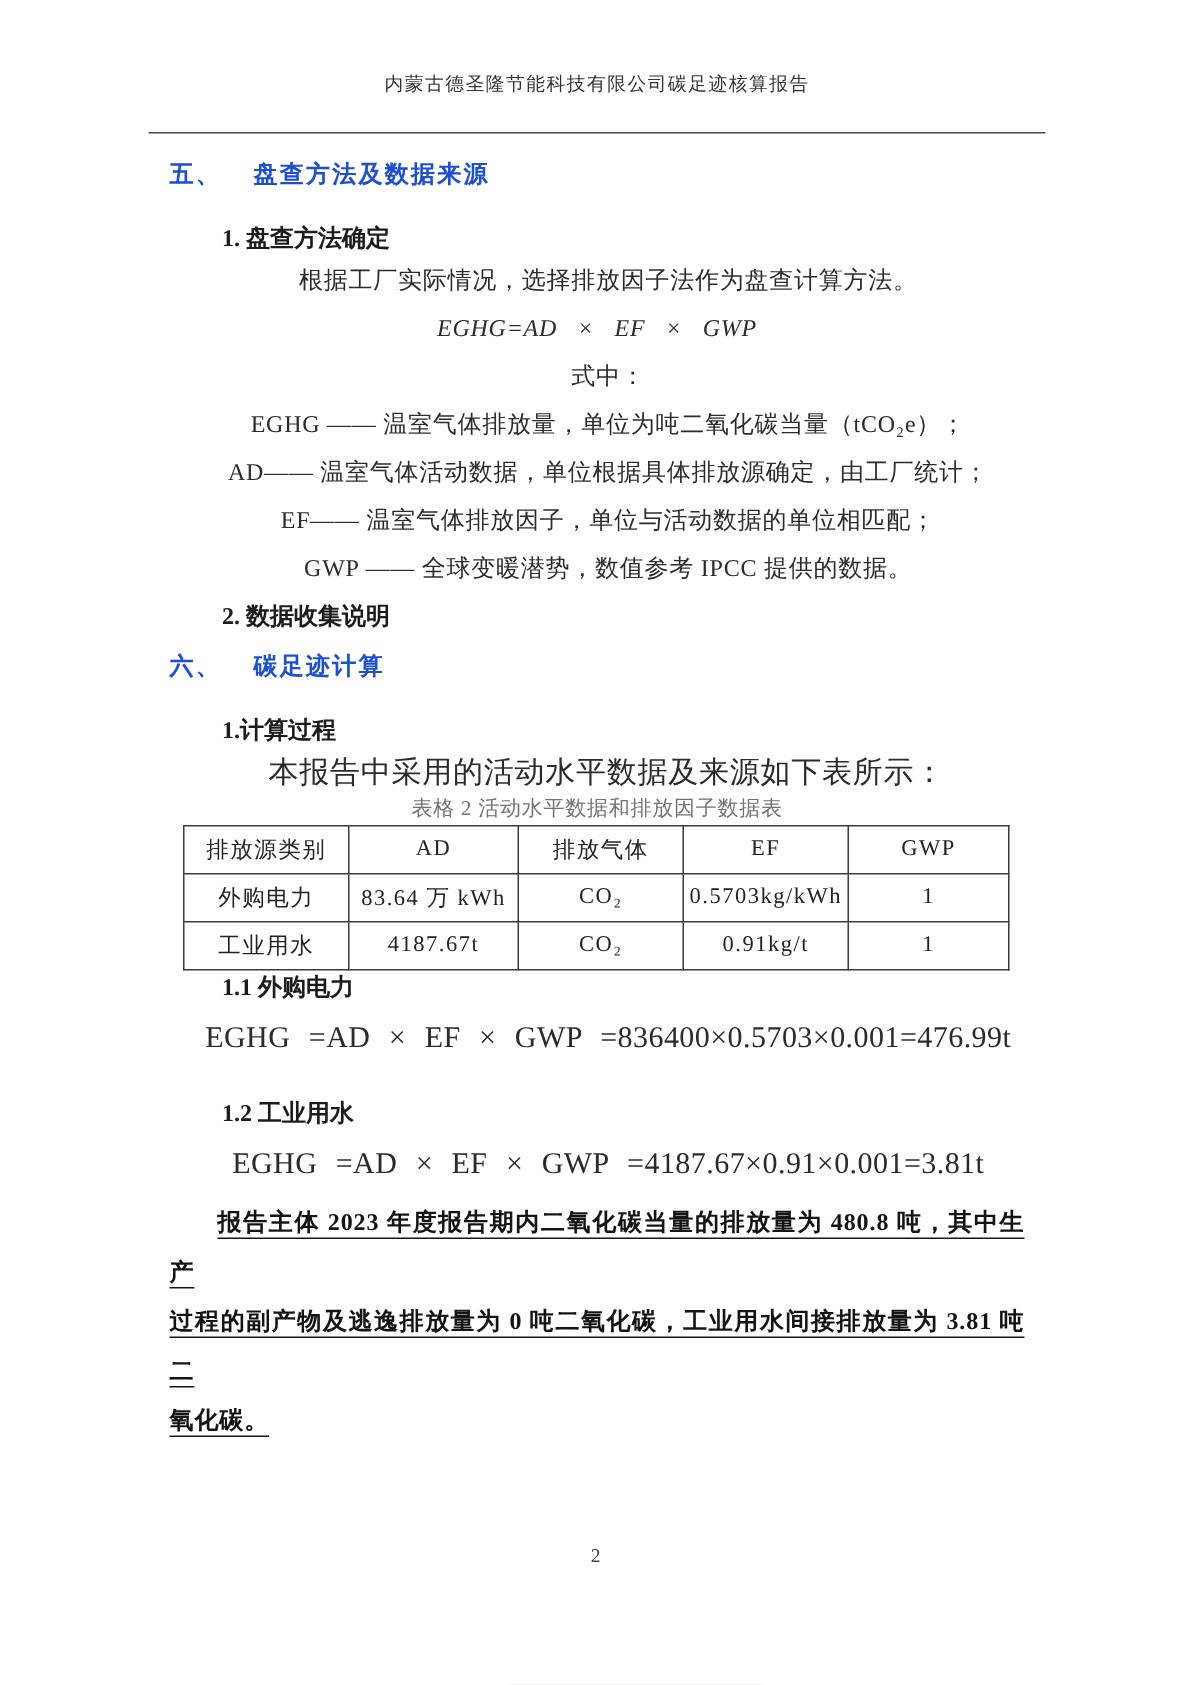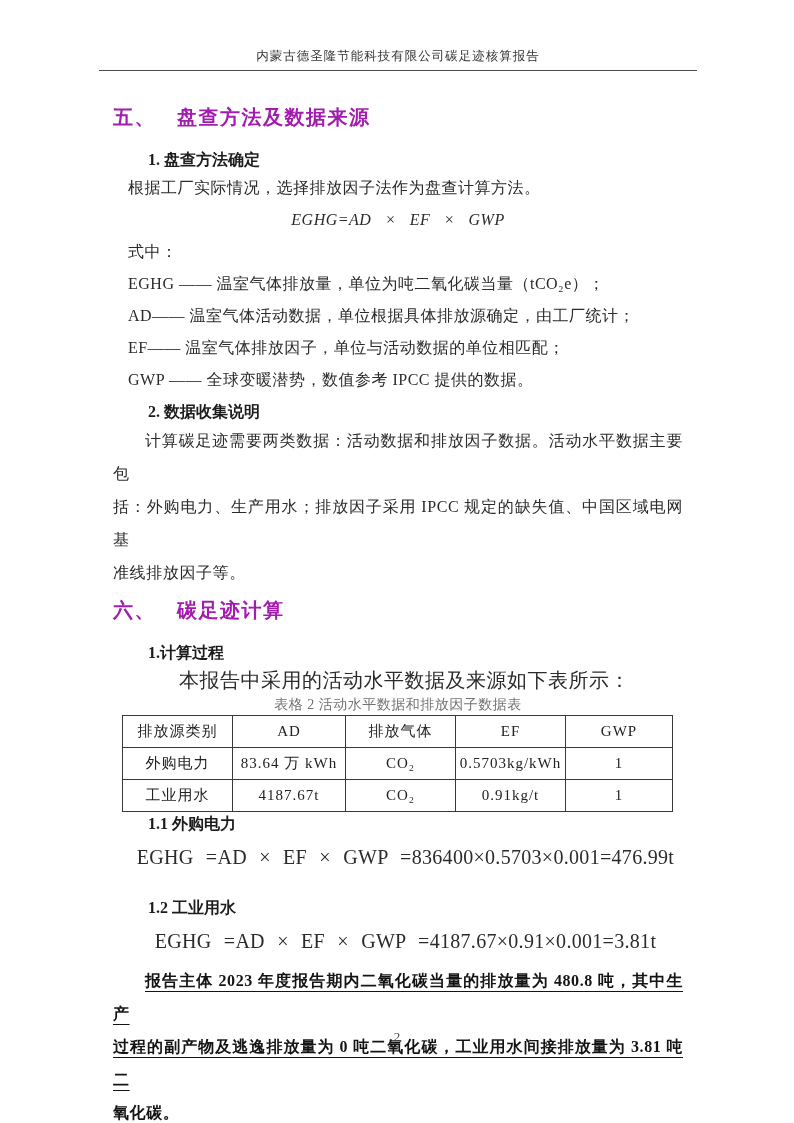--- a/index.html
+++ b/index.html
@@ -18,37 +18,38 @@
 
   .running-header {
     position: absolute;
     top: 48px;
     left: 99px;
     right: 97px;
     text-align: center;
     font-size: 12.5px;
     letter-spacing: 1px;
     color: #333;
-    padding-bottom: 5px;
+    padding-bottom: 23px;
     border-bottom: 1.5px solid #4a4a4a;
   }
 
   .content {
     position: absolute;
     top: 96px;
     left: 113px;
     width: 570px;
   }
 
   .h-major {
-    font-size: 20px;
+    font-size: 16px;
     font-weight: bold;
-    color: #a21caf;
+    color: #1d4ed8;
     letter-spacing: 1.5px;
     line-height: 30px;
+    font-family: Liberation Mono, monospace;
   }
   .h-major .h-num { display: inline-block; }
   .h-major .h-title { display: inline-block; margin-left: 21px; }
   .h-major.first { margin-top: 6px; }
   .h-major.second { margin-top: 6px; }
 
   .sub-heading {
     font-size: 16px;
     font-weight: bold;
     color: #1c1c1c;
@@ -59,20 +60,21 @@
   .sub-heading.s2 { margin-top: 4px; }
   .sub-heading.s11 { }
   .sub-heading.s12 { margin-top: 26px; }
 
   .body-line {
     font-size: 16px;
     line-height: 32px;
     margin-left: 15px;
     letter-spacing: 0.5px;
     white-space: pre-wrap;
+    text-align: center;
   }
 
   .formula-centered {
     font-size: 16px;
     line-height: 32px;
     text-align: center;
     word-spacing: 9px;
     letter-spacing: 0.5px;
     font-style: italic;
   }
@@ -171,25 +173,20 @@
 
     <div class="body-line">式中：</div>
 
     <div class="body-line">EGHG —— 温室气体排放量，单位为吨二氧化碳当量（tCO₂e）；</div>
     <div class="body-line">AD—— 温室气体活动数据，单位根据具体排放源确定，由工厂统计；</div>
     <div class="body-line">EF—— 温室气体排放因子，单位与活动数据的单位相匹配；</div>
     <div class="body-line">GWP —— 全球变暖潜势，数值参考 IPCC 提供的数据。</div>
 
     <div class="sub-heading s2">2. 数据收集说明</div>
 
-    <div class="para-block">
-      <div class="para-line indent">计算碳足迹需要两类数据：活动数据和排放因子数据。活动水平数据主要包</div>
-      <div class="para-line">括：外购电力、生产用水；排放因子采用 IPCC 规定的缺失值、中国区域电网基</div>
-      <div class="para-line last">准线排放因子等。</div>
-    </div>
 
     <div class="h-major second">
       <span class="h-num">六、</span><span class="h-title">碳足迹计算</span>
     </div>
 
     <div class="sub-heading s1">1.计算过程</div>
 
     <div class="intro-line">本报告中采用的活动水平数据及来源如下表所示：</div>
 
     <div class="table-caption">表格 2 活动水平数据和排放因子数据表</div>

